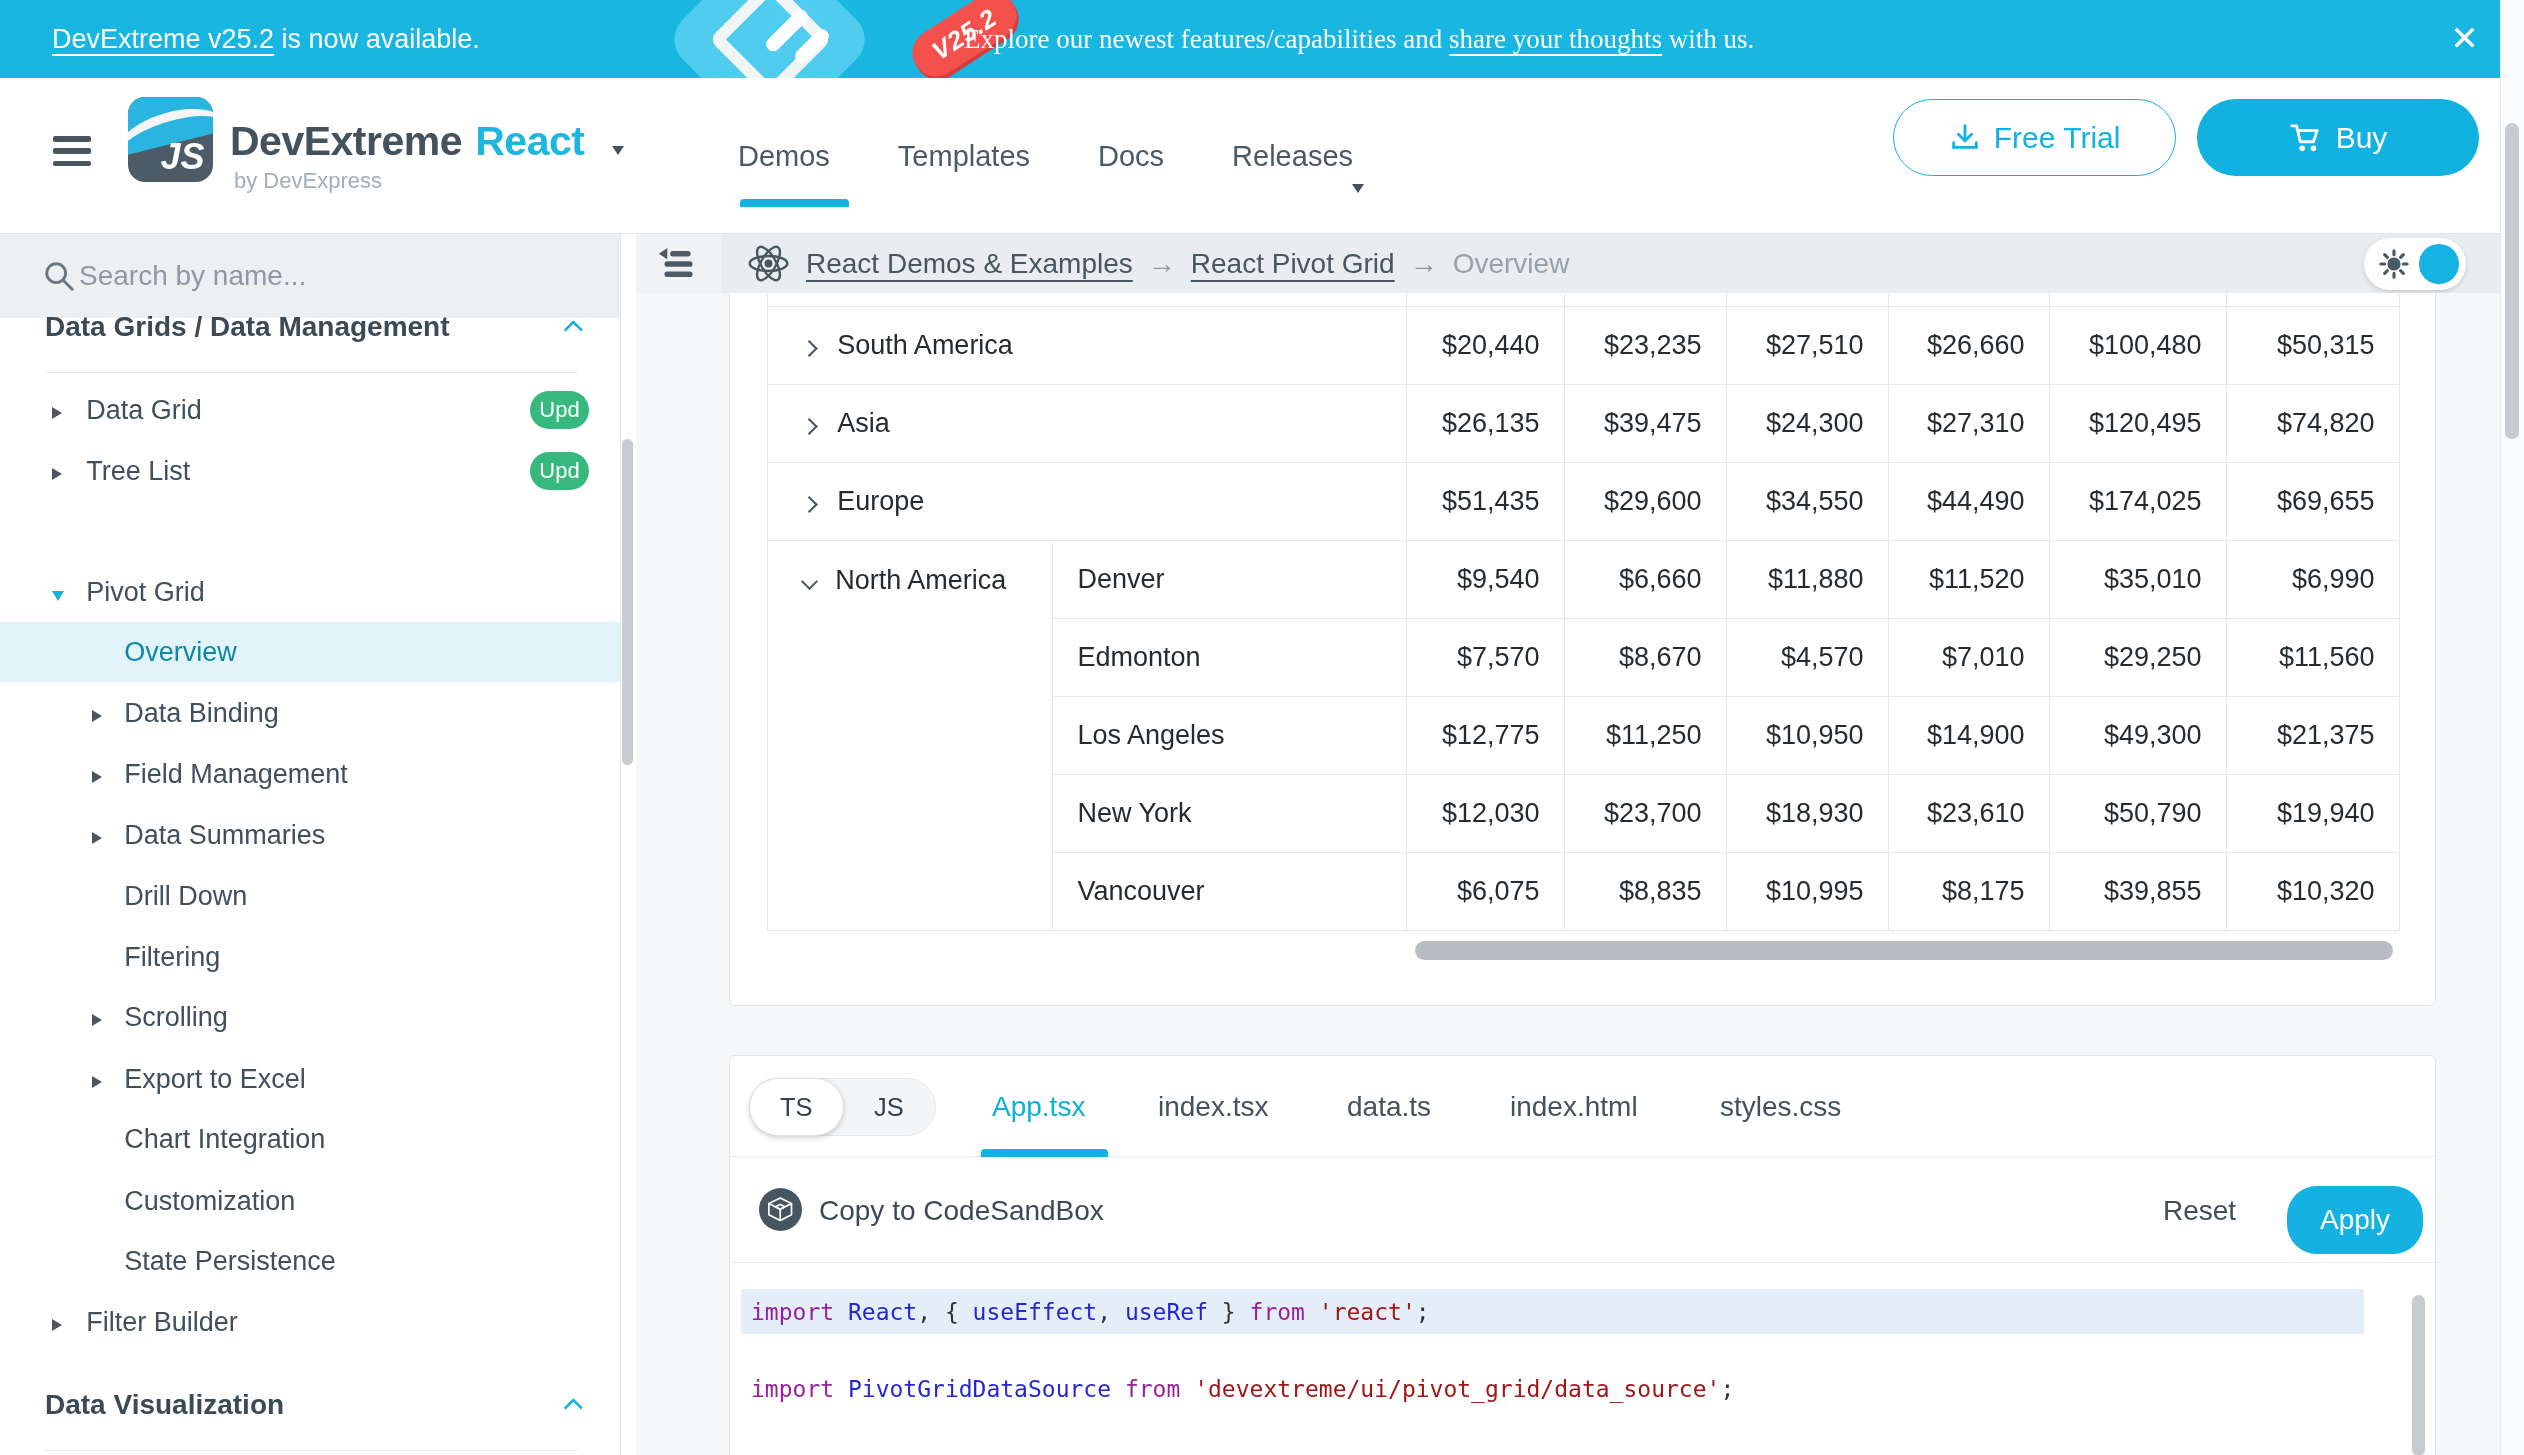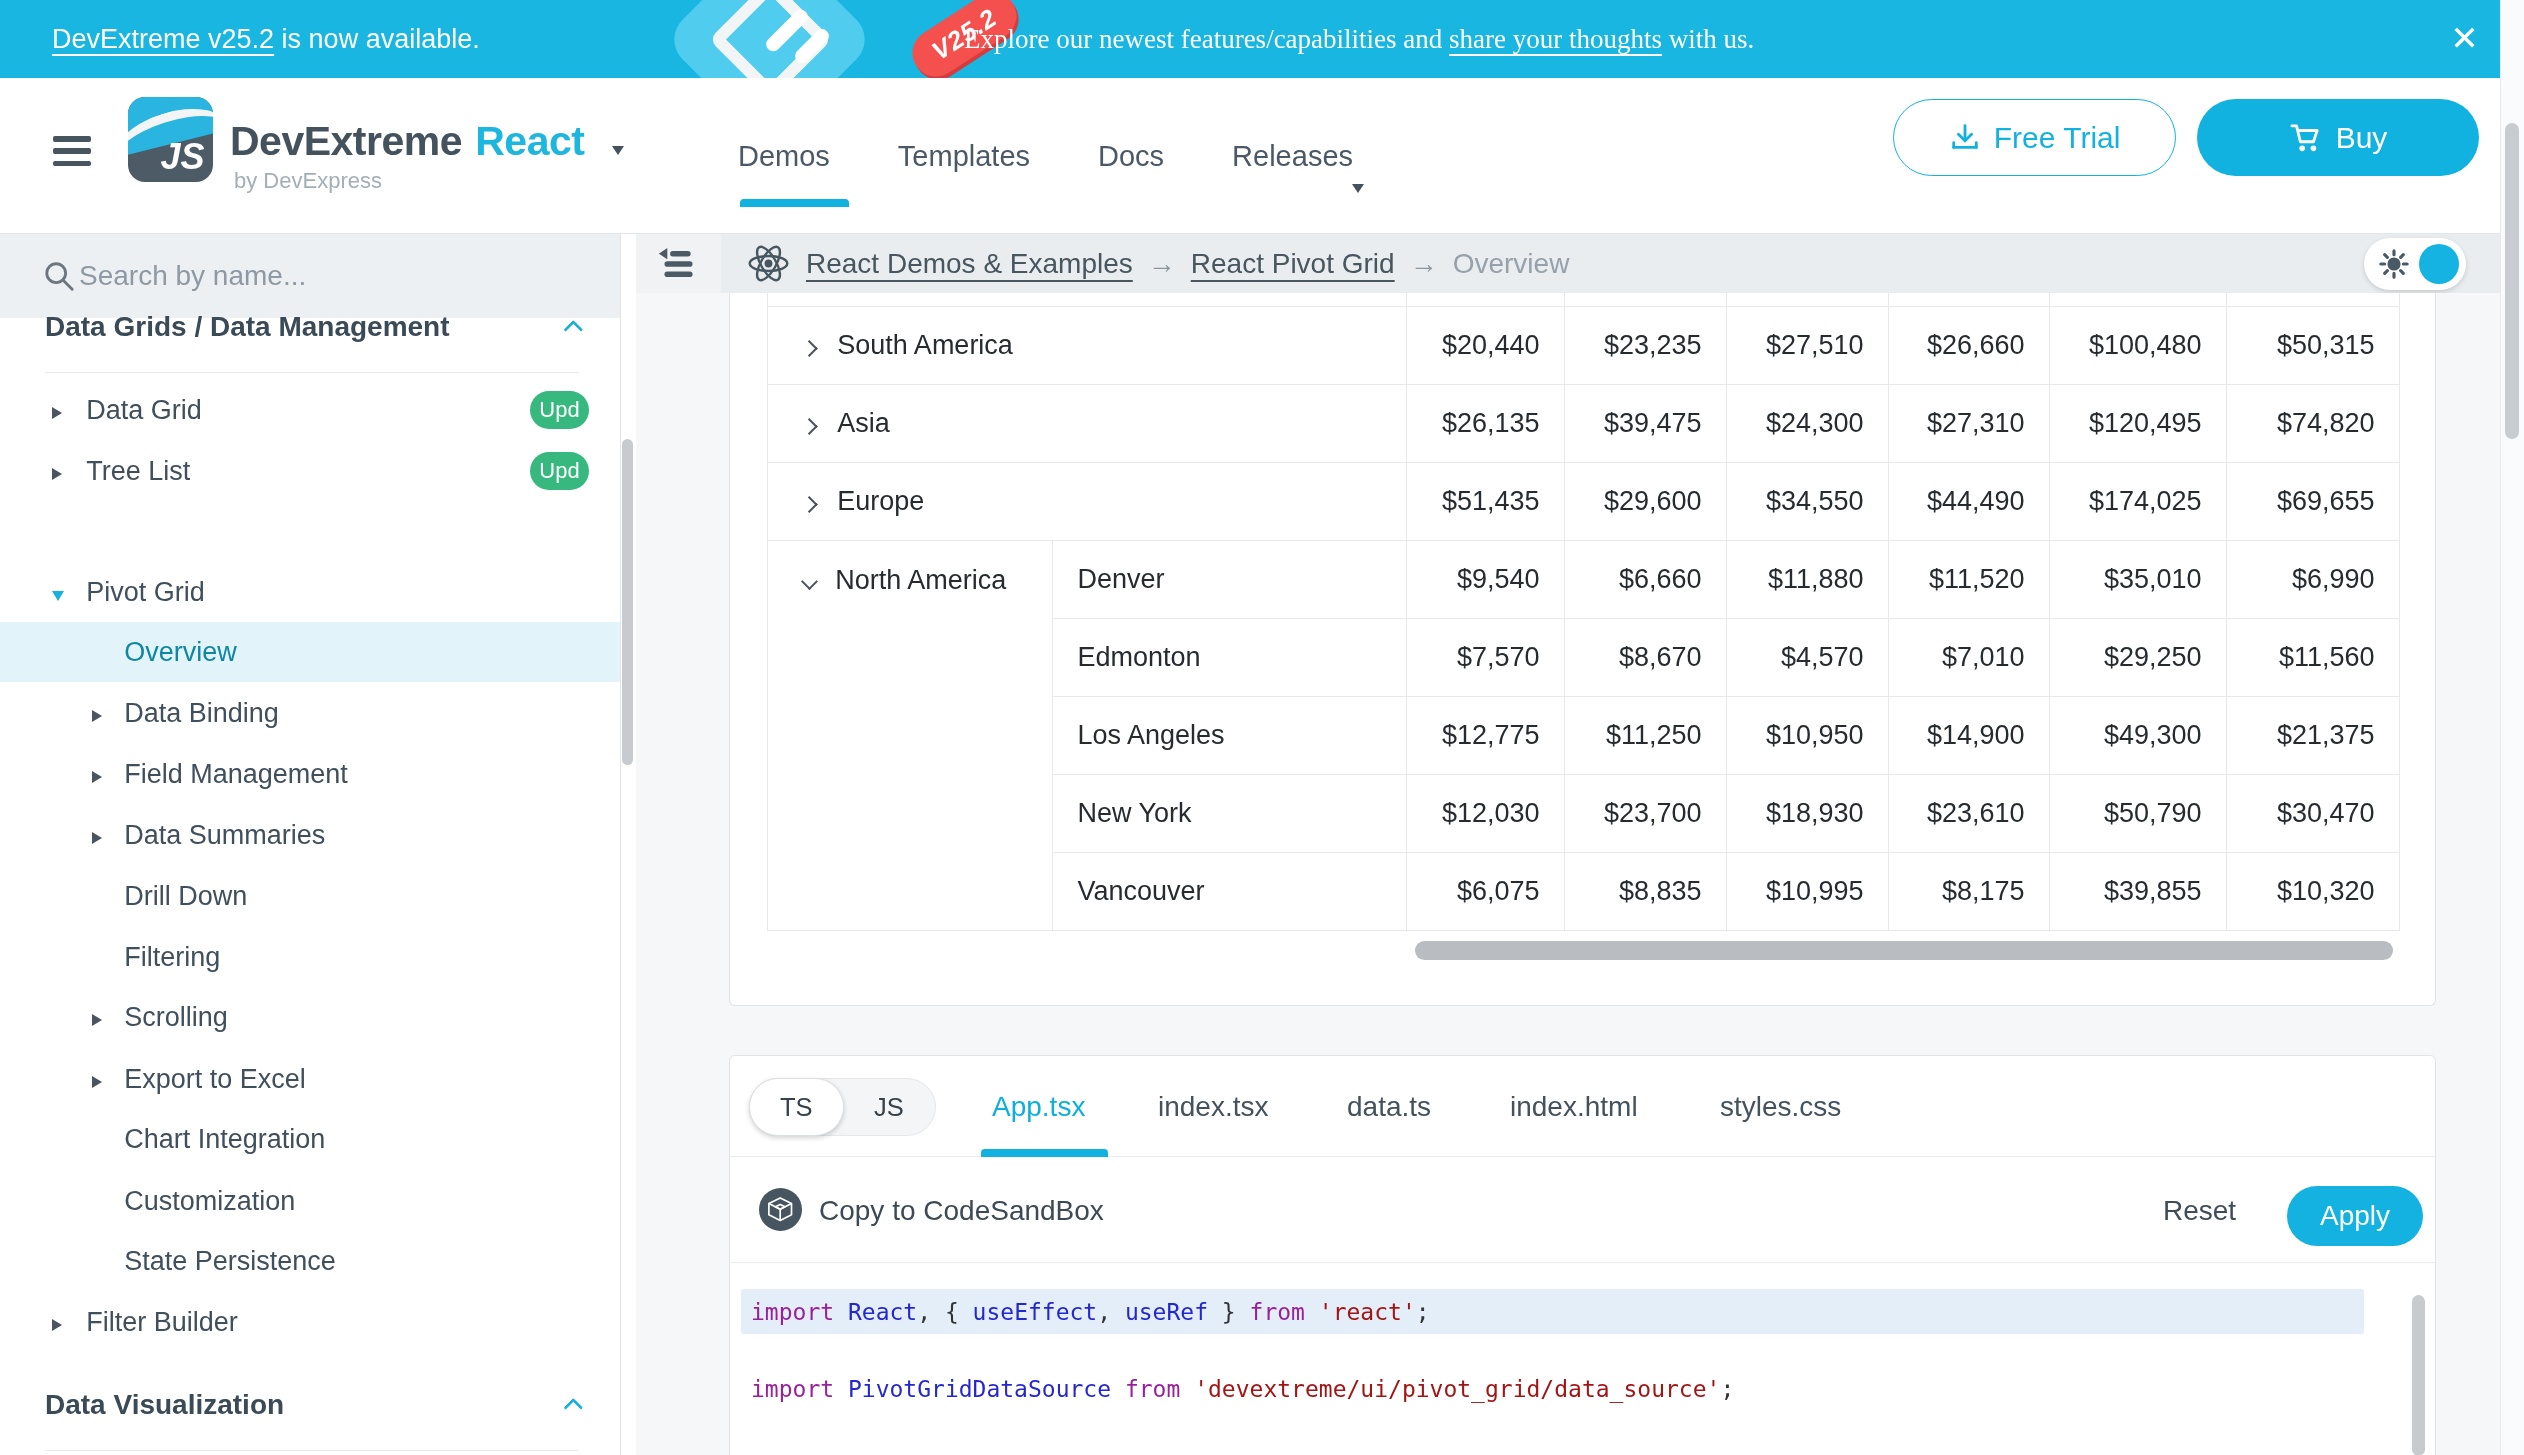--- a/index.html
+++ b/index.html
@@ -92,21 +92,21 @@
   .lang-toggle { position:absolute; left:19px; top:22px; width:187px; height:58px; background:#f3f5f6; border:0.9px solid #e5e8ea; border-radius:29px; display:flex; font-size:25.5px; color:#36424c; cursor:pointer; }
   .lang-seg { flex:1; display:flex; align-items:center; justify-content:center; }
   .lang-seg.on { background:#fff; border:0.9px solid #dde0e2; border-radius:29px; box-shadow:0 1.9px 5.7px rgba(0,0,0,0.18); margin:-0.9px; }
   .tab { position:absolute; top:35px; font-size:28px; color:#44525e; cursor:pointer; }
   .tab.active { color:#0cb0da; }
   .tab-underline { position:absolute; left:251px; top:93px; width:127px; height:7.6px; background:#12b2e0; border-radius:3.8px 3.8px 0 0; }
   .sandbox-row { position:absolute; left:0; top:101px; width:1705px; height:106px; border-bottom:0.9px solid #eaecee; }
   .csb-icon { position:absolute; left:29px; top:31px; width:43px; height:43px; border-radius:50%; background:#46555f; display:flex; align-items:center; justify-content:center; cursor:pointer; }
   .csb-label { position:absolute; left:89px; top:38px; font-size:28px; color:#3c4a56; cursor:pointer; }
   .reset-link { position:absolute; left:1433px; top:38px; font-size:28px; color:#3f4d59; cursor:pointer; }
-  .btn-apply { position:absolute; left:1557px; top:29px; width:136px; height:60px; border-radius:30px; background:#13b2e0; color:#fff; font-size:28px; display:flex; align-items:center; justify-content:center; cursor:pointer; }
+  .btn-apply { position:absolute; left:1557px; top:29px; width:136px; height:68px; border-radius:30px; background:#13b2e0; color:#fff; font-size:28px; display:flex; align-items:center; justify-content:center; cursor:pointer; }
   .code-area { position:absolute; left:0; top:207px; width:1705px; height:321px; font-family:"DejaVu Sans Mono", monospace; font-size:23px; }
   .code-line { position:absolute; left:21px; white-space:pre; }
   .line-hl { position:absolute; left:11.3px; top:233px; width:1623px; height:45px; background:#e3eef9; border-radius:2.8px; }
   .tok-kw { color:#991f9b; }
   .tok-id { color:#2427cf; }
   .tok-str { color:#a31515; }
   .tok-pl { color:#333; }
   .code-scroll { position:absolute; left:1682px; top:239px; width:13.2px; height:161px; background:#c7cbce; border-radius:6.6px; }
 
   
@@ -386,21 +386,21 @@
         <td class="val">$49,300</td>
         <td class="val">$21,375</td>
       </tr>
       <tr class="r">
         <td class="city">New York</td>
         <td class="val">$12,030</td>
         <td class="val">$23,700</td>
         <td class="val">$18,930</td>
         <td class="val">$23,610</td>
         <td class="val">$50,790</td>
-        <td class="val">$30,470</td>
+        <td class="val">$19,940</td>
       </tr>
       <tr class="r">
         <td class="city">Vancouver</td>
         <td class="val">$6,075</td>
         <td class="val">$8,835</td>
         <td class="val">$10,995</td>
         <td class="val">$8,175</td>
         <td class="val">$39,855</td>
         <td class="val">$10,320</td>
       </tr>

